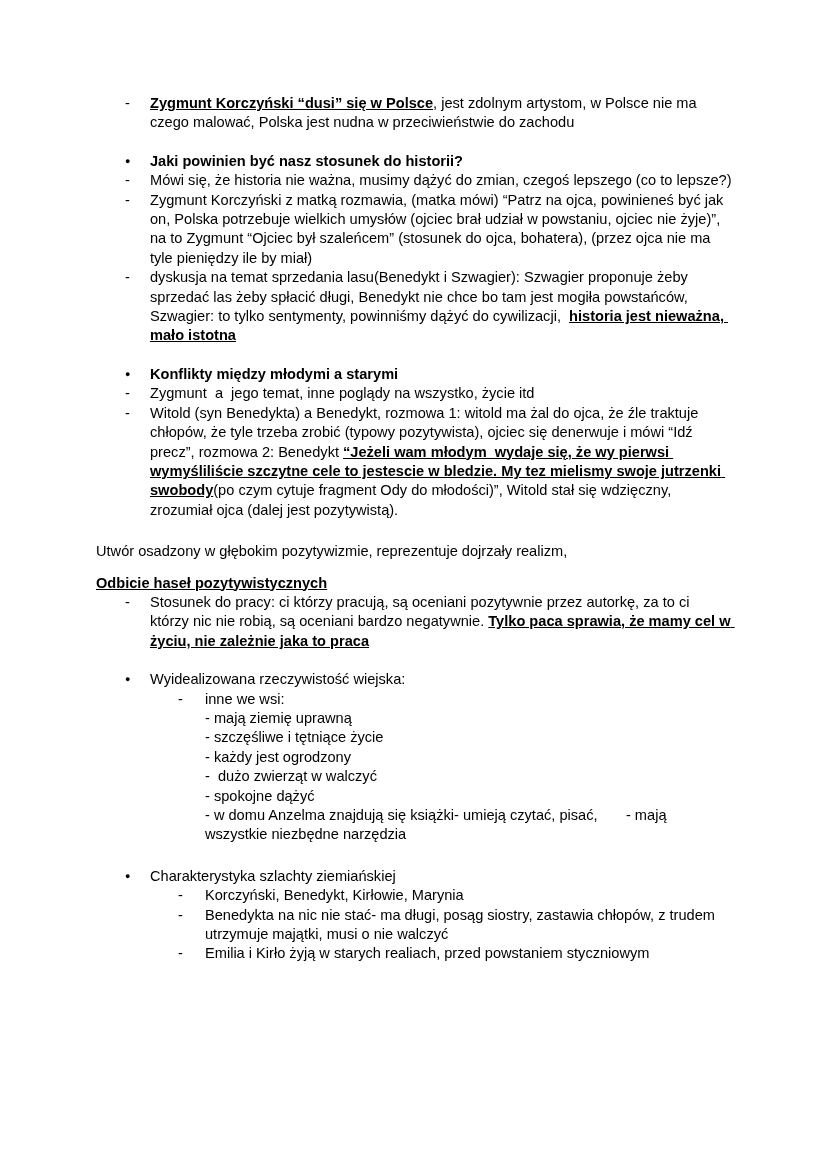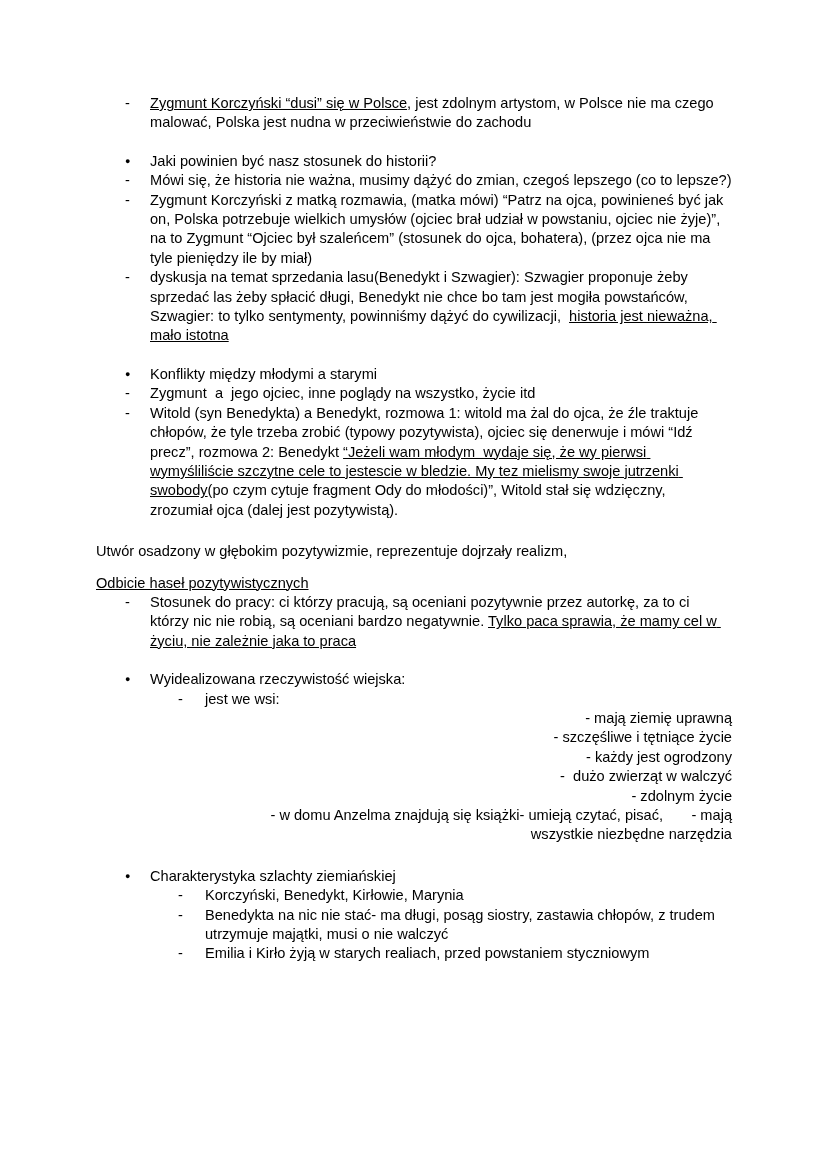--- a/index.html
+++ b/index.html
@@ -5,68 +5,68 @@
   html,body{margin:0;padding:0;}
   body{
     width:828px;height:1169px;background:#ffffff;color:#000000;
     font-family:"Liberation Sans","DejaVu Sans",sans-serif;
     font-size:14.6px;line-height:19.4px;overflow:hidden;
   }
   .content{padding:94px 96px 0 96px;width:636px;}
   .item{position:relative;}
   .lvl1{padding-left:54px;}
   .lvl2{padding-left:109px;}
-  .lvl2text{padding-left:109px;text-align:right;}
+  .lvl2text{padding-left:109px;}
   .para{padding-left:0;margin-top:12px;}
   .marker{position:absolute;top:0;}
   .lvl1 > .marker{left:29px;}
   .lvl2 > .marker{left:82px;}
   .bullet > .marker{font-size:9px;line-height:19.4px;}
-  .bold .text{font-weight:normal;}
+  .bold .text{font-weight:bold;}
   .text{white-space:pre-wrap;}
-  .u{text-decoration:underline;}
+  .u{text-decoration:underline;font-weight:bold;}
   .gap1{margin-top:19px;}
   .gap2{margin-top:22px;}
 </style>
 </head>
 <body>
 
 <div class="content">
 
   <div class="item lvl1 dash"><span class="marker">-</span><span class="text"><span class="u">Zygmunt Korczyński “dusi” się w Polsce</span><span>, jest zdolnym artystom, w Polsce nie ma czego malować, Polska jest nudna w przeciwieństwie do zachodu</span></span></div>
 
   <div class="item lvl1 bullet bold gap1"><span class="marker">●</span><span class="text"><span>Jaki powinien być nasz stosunek do historii?</span></span></div>
 
   <div class="item lvl1 dash"><span class="marker">-</span><span class="text"><span>Mówi się, że historia nie ważna, musimy dążyć do zmian, czegoś lepszego (co to lepsze?)</span></span></div>
 
   <div class="item lvl1 dash"><span class="marker">-</span><span class="text"><span>Zygmunt Korczyński z matką rozmawia, (matka mówi) “Patrz na ojca, powinieneś być jak on, Polska potrzebuje wielkich umysłów (ojciec brał udział w powstaniu, ojciec nie żyje)”, na to Zygmunt “Ojciec był szaleńcem” (stosunek do ojca, bohatera), (przez ojca nie ma tyle pieniędzy ile by miał)</span></span></div>
 
   <div class="item lvl1 dash"><span class="marker">-</span><span class="text"><span>dyskusja na temat sprzedania lasu(Benedykt i Szwagier): Szwagier proponuje żeby sprzedać las żeby spłacić długi, Benedykt nie chce bo tam jest mogiła powstańców, Szwagier: to tylko sentymenty, powinniśmy dążyć do cywilizacji,  </span><span class="u">historia jest nieważna, mało istotna</span></span></div>
 
   <div class="item lvl1 bullet bold gap1"><span class="marker">●</span><span class="text"><span>Konflikty między młodymi a starymi</span></span></div>
 
-  <div class="item lvl1 dash"><span class="marker">-</span><span class="text"><span>Zygmunt  a  jego ojciec, inne poglądy na wszystko, życie itd</span></span></div>
+  <div class="item lvl1 dash"><span class="marker">-</span><span class="text"><span>Zygmunt  a  jego temat, inne poglądy na wszystko, życie itd</span></span></div>
 
   <div class="item lvl1 dash"><span class="marker">-</span><span class="text"><span>Witold (syn Benedykta) a Benedykt, rozmowa 1: witold ma żal do ojca, że źle traktuje chłopów, że tyle trzeba zrobić (typowy pozytywista), ojciec się denerwuje i mówi “Idź precz”, rozmowa 2: Benedykt </span><span class="u">“Jeżeli wam młodym  wydaje się, że wy pierwsi wymyśliliście szczytne cele to jestescie w bledzie. My tez mielismy swoje jutrzenki swobody</span><span>(po czym cytuje fragment Ody do młodości)”, Witold stał się wdzięczny, zrozumiał ojca (dalej jest pozytywistą).</span></span></div>
 
   <div class="item para gap2"><span class="text"><span>Utwór osadzony w głębokim pozytywizmie, reprezentuje dojrzały realizm,</span></span></div>
 
   <div class="item para"><span class="text"><span class="u">Odbicie haseł pozytywistycznych</span></span></div>
 
   <div class="item lvl1 dash"><span class="marker">-</span><span class="text"><span>Stosunek do pracy: ci którzy pracują, są oceniani pozytywnie przez autorkę, za to ci którzy nic nie robią, są oceniani bardzo negatywnie. </span><span class="u">Tylko paca sprawia, że mamy cel w życiu, nie zależnie jaka to praca</span></span></div>
 
   <div class="item lvl1 bullet gap1"><span class="marker">●</span><span class="text"><span>Wyidealizowana rzeczywistość wiejska:</span></span></div>
 
-  <div class="item lvl2 dash"><span class="marker">-</span><span class="text"><span>jest we wsi:</span></span></div>
+  <div class="item lvl2 dash"><span class="marker">-</span><span class="text"><span>inne we wsi:</span></span></div>
 
   <div class="item lvl2text"><span class="text"><span>- mają ziemię uprawną</span></span></div>
   <div class="item lvl2text"><span class="text"><span>- szczęśliwe i tętniące życie</span></span></div>
   <div class="item lvl2text"><span class="text"><span>- każdy jest ogrodzony</span></span></div>
   <div class="item lvl2text"><span class="text"><span>-  dużo zwierząt w walczyć</span></span></div>
-  <div class="item lvl2text"><span class="text"><span>- zdolnym życie</span></span></div>
+  <div class="item lvl2text"><span class="text"><span>- spokojne dążyć</span></span></div>
   <div class="item lvl2text"><span class="text"><span>- w domu Anzelma znajdują się książki- umieją czytać, pisać,       - mają wszystkie niezbędne narzędzia</span></span></div>
 
   <div class="item lvl1 bullet gap2"><span class="marker">●</span><span class="text"><span>Charakterystyka szlachty ziemiańskiej</span></span></div>
 
   <div class="item lvl2 dash"><span class="marker">-</span><span class="text"><span>Korczyński, Benedykt, Kirłowie, Marynia</span></span></div>
 
   <div class="item lvl2 dash"><span class="marker">-</span><span class="text"><span>Benedykta na nic nie stać- ma długi, posąg siostry, zastawia chłopów, z trudem utrzymuje majątki, musi o nie walczyć</span></span></div>
 
   <div class="item lvl2 dash"><span class="marker">-</span><span class="text"><span>Emilia i Kirło żyją w starych realiach, przed powstaniem styczniowym</span></span></div>
 

